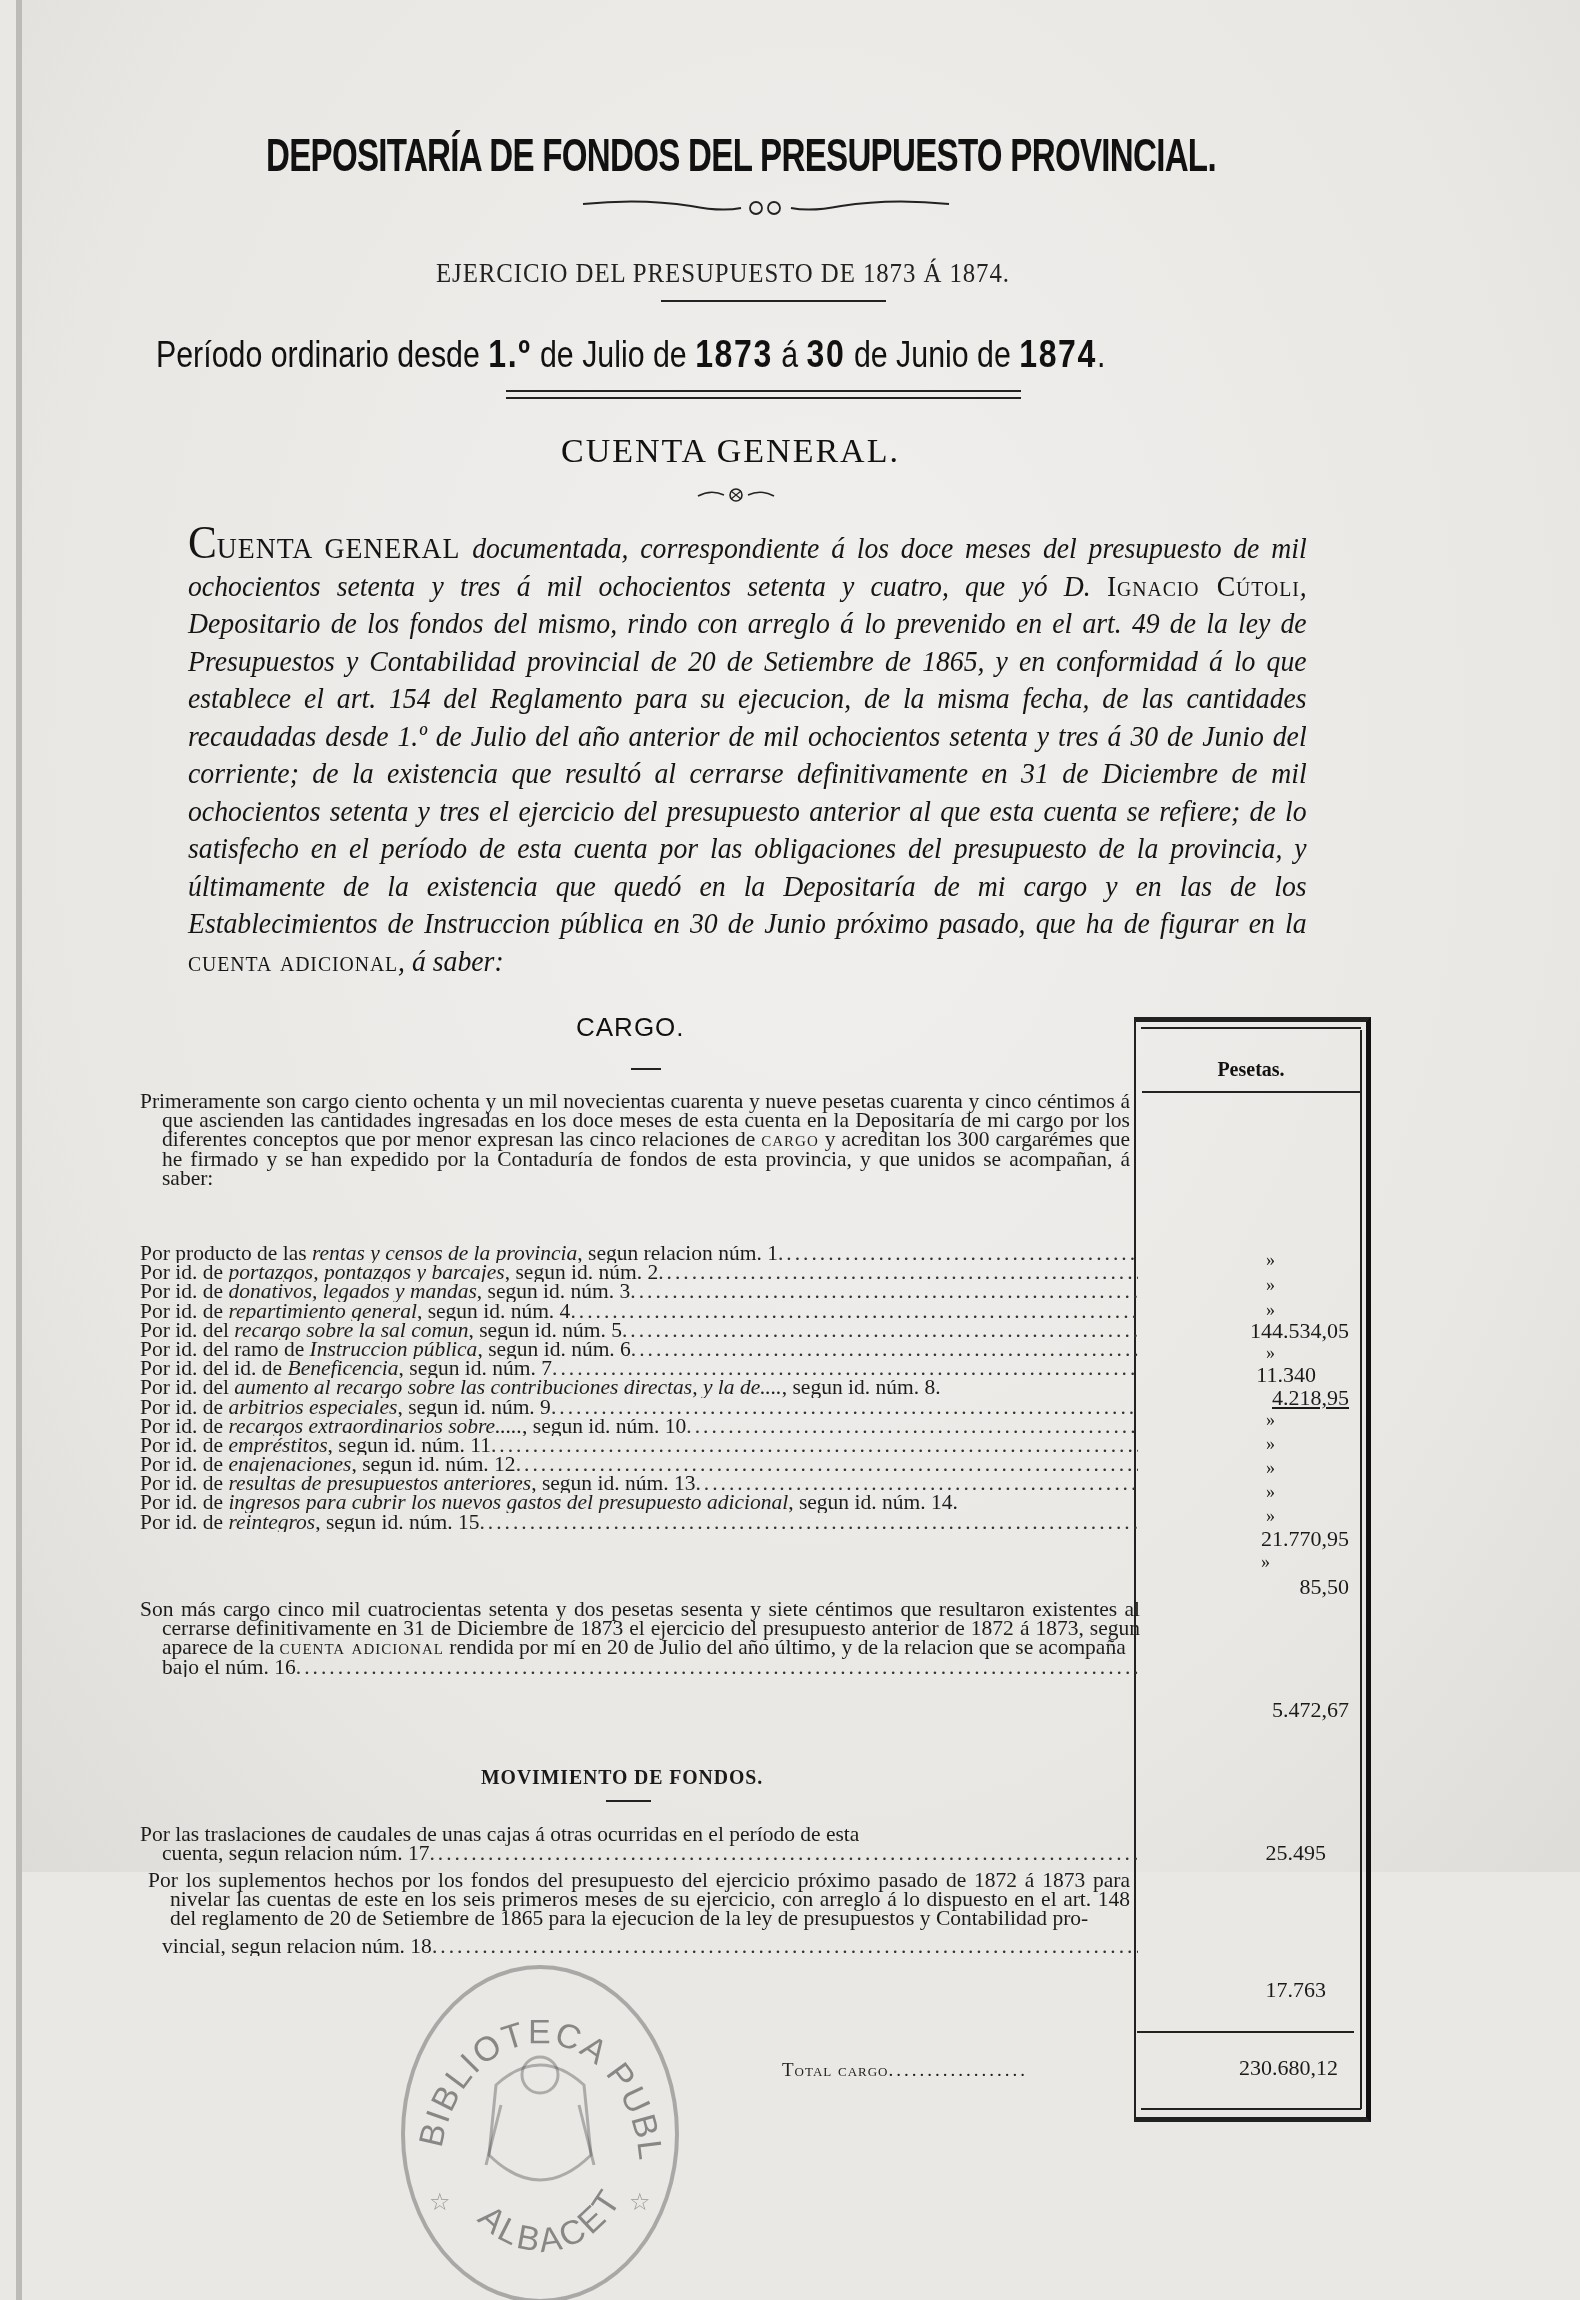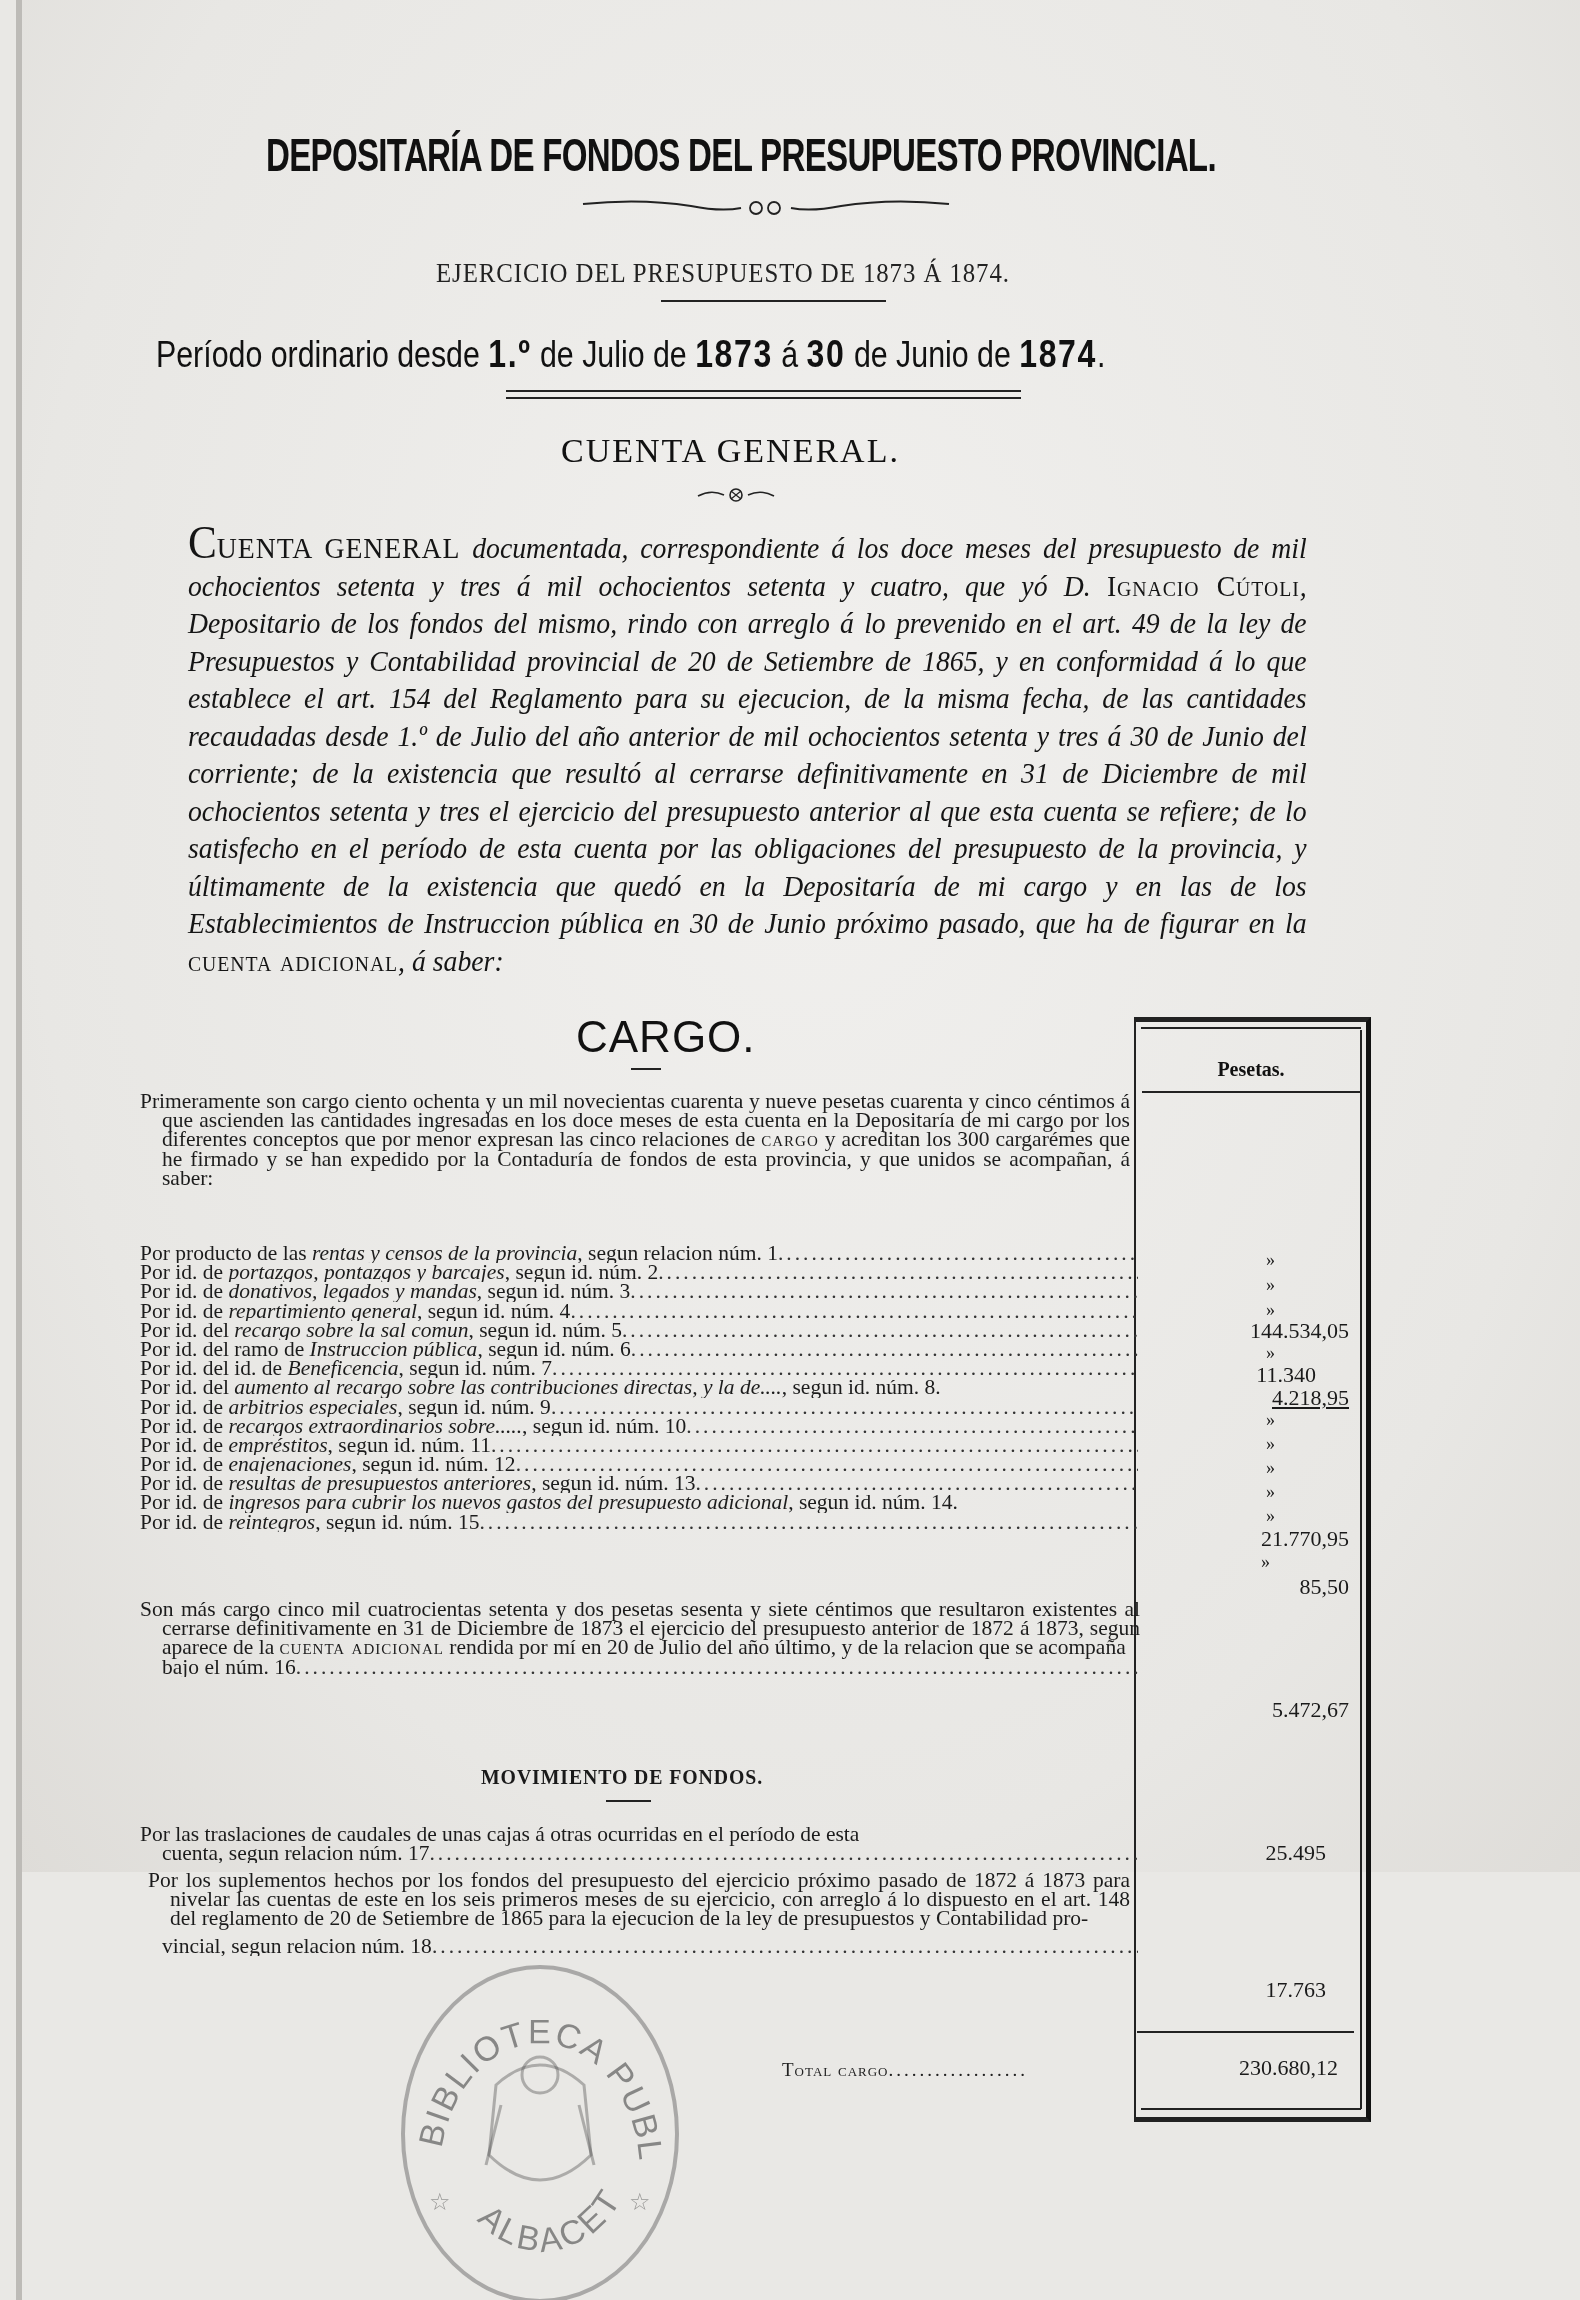--- a/index.html
+++ b/index.html
@@ -46,21 +46,21 @@
     font-size:29.5px; line-height:37.5px; font-style:italic;
     text-align:justify; color:#151515;
     transform: scaleX(0.94); transform-origin:left top;
   }
   .intro .dropcap { font-style:normal; font-size:46px; line-height:30px; }
   .intro .sc { font-style:normal; font-variant: small-caps; letter-spacing:1px; }
 
   .cargo-heading {
     position:absolute; left:560px; top:1012px;
     font-family:"Liberation Sans", "DejaVu Sans", sans-serif;
-    font-size:44px; letter-spacing:1px; color:#111;
+    font-size:26px; letter-spacing:1px; color:#111;
   }
   .leftcol {
     position:absolute; left:124px; width:990px;
     font-size:21.5px; line-height:19.2px; color:#1c1c1c;
   }
   .para { text-align:justify; text-indent:-22px; padding-left:22px; margin:0; }
   .item {
     display:flex; white-space:nowrap; overflow:hidden; height:19.2px;
   }
   .item .txt { flex:none; }

